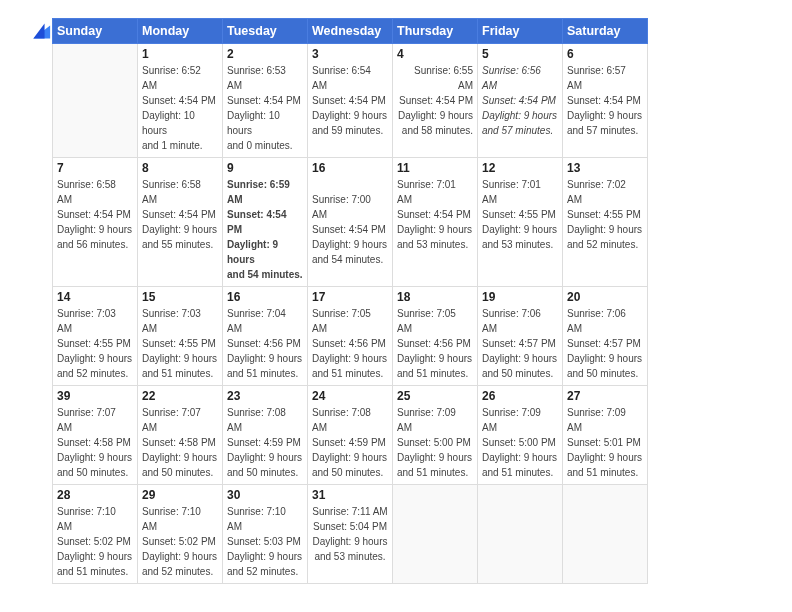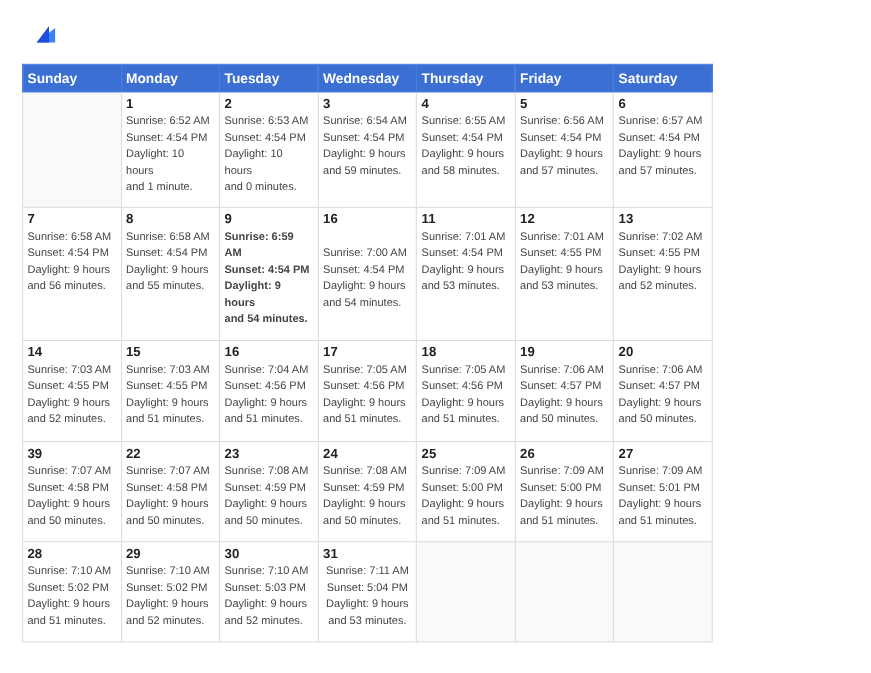--- a/index.html
+++ b/index.html
@@ -8,21 +8,21 @@
       height: 612px;
       background: #fff;
       font-family: Arial, sans-serif;
       overflow: hidden;
     }
     .page {
       width: 668px;
       height: 612px;
       padding: 18px 20px 28px 20px;
       display: flex;
-      flex-direction: column;
+      flex-direction: row;
     }
     .header {
       display: flex;
       justify-content: space-between;
       align-items: flex-start;
       margin-bottom: 12px;
     }
     .logo {
       display: flex;
       align-items: center;
@@ -150,28 +150,28 @@
           </td>
           <td>
             <span class="day-num">3</span>
             <div class="day-info" style="white-space: pre-line;">Sunrise: 6:54 AM
 Sunset: 4:54 PM
 Daylight: 9 hours
 and 59 minutes.</div>
           </td>
           <td>
             <span class="day-num">4</span>
-            <div class="day-info" style="white-space: pre-line;">Sunrise: 6:55 AM
+            <div class="day-info" style="white-space: pre-line; text-align: right;">Sunrise: 6:55 AM
 Sunset: 4:54 PM
 Daylight: 9 hours
 and 58 minutes.</div>
           </td>
           <td>
             <span class="day-num">5</span>
-            <div class="day-info" style="white-space: pre-line;">Sunrise: 6:56 AM
+            <div class="day-info" style="white-space: pre-line; font-style: italic;">Sunrise: 6:56 AM
 Sunset: 4:54 PM
 Daylight: 9 hours
 and 57 minutes.</div>
           </td>
           <td>
             <span class="day-num">6</span>
             <div class="day-info" style="white-space: pre-line;">Sunrise: 6:57 AM
 Sunset: 4:54 PM
 Daylight: 9 hours
 and 57 minutes.</div>

